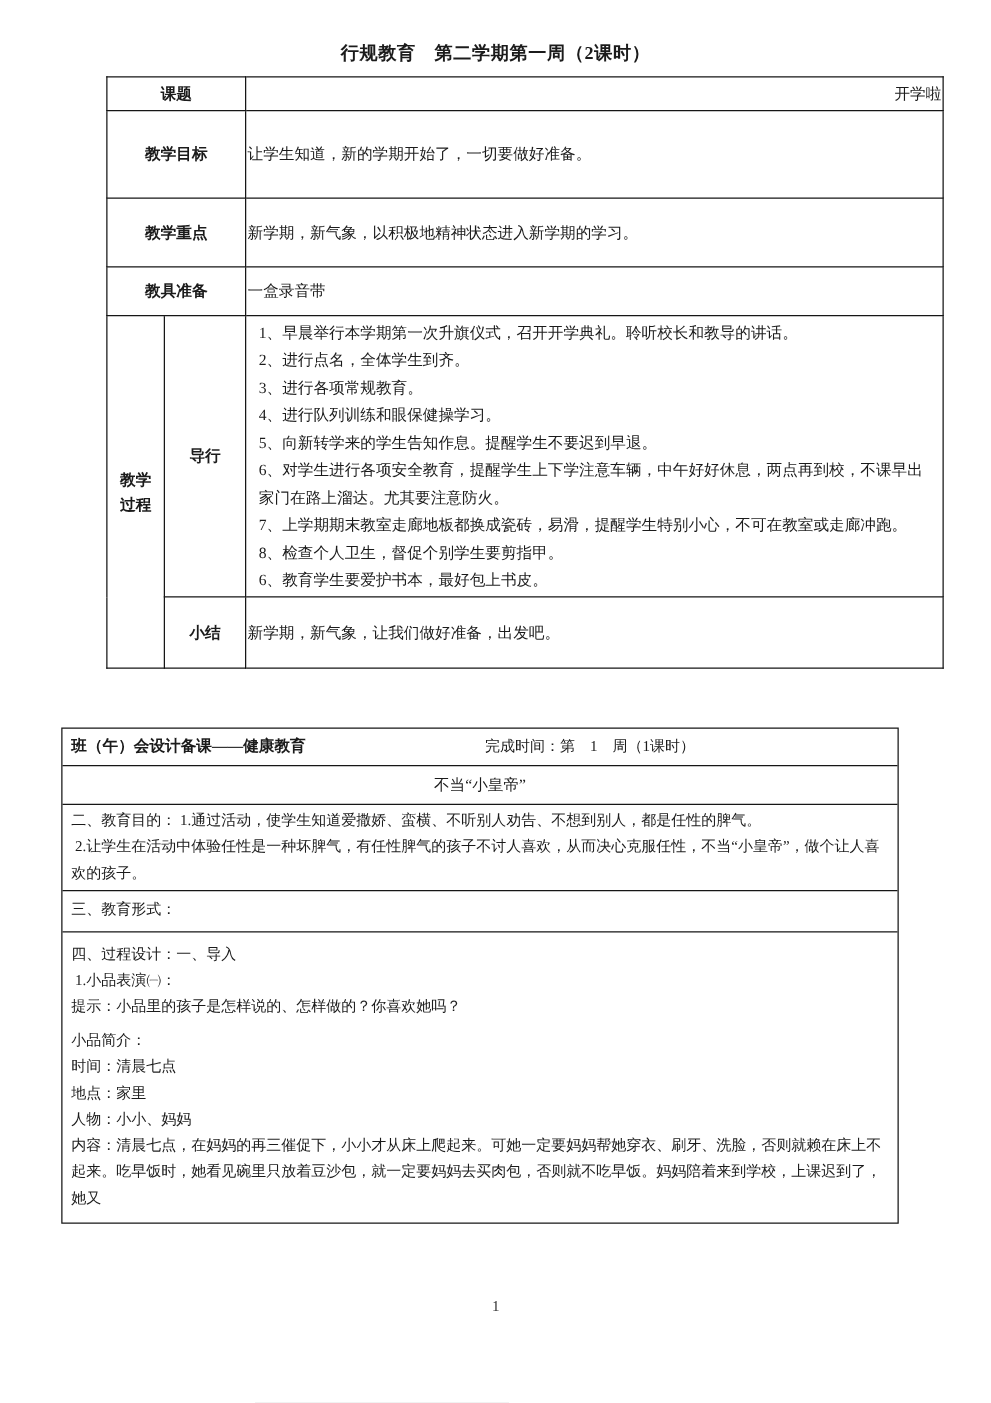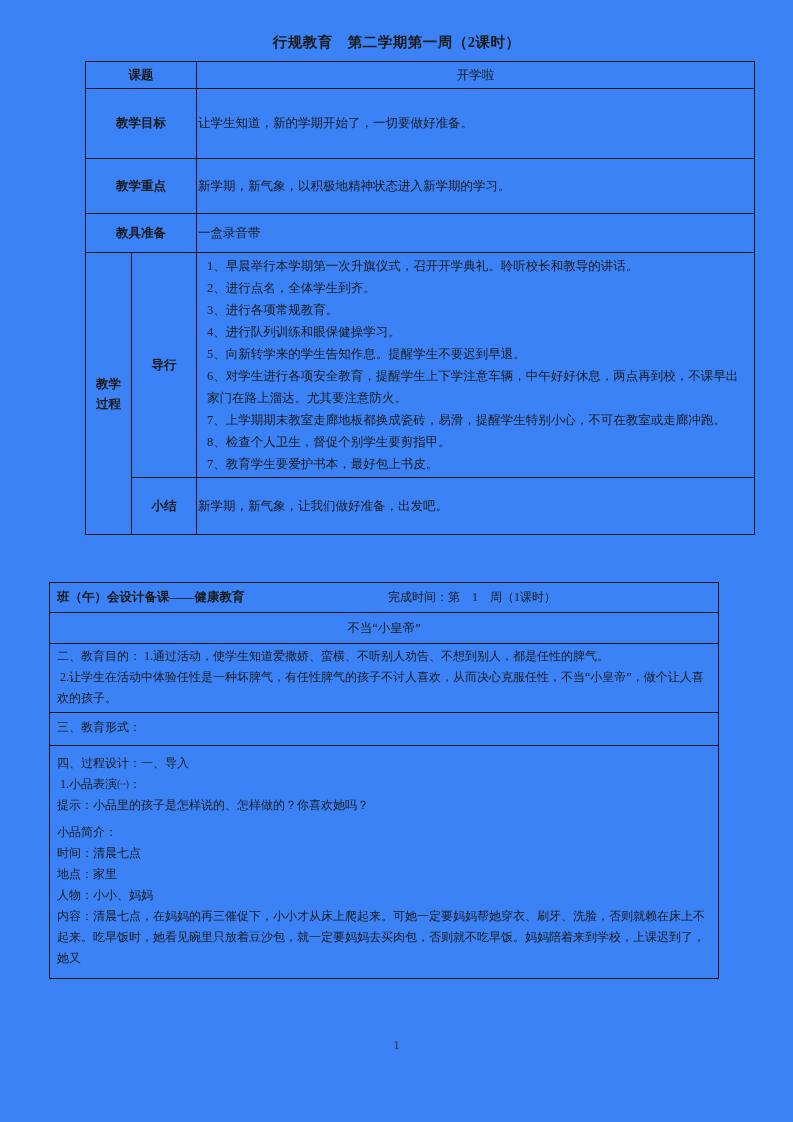--- a/index.html
+++ b/index.html
@@ -1,20 +1,20 @@
 <!DOCTYPE html>
 <html><head>
 <meta charset="utf-8">
 <style>
   html,body { margin:0; padding:0; background:#e8e8e8; }
   .page {
     position:relative;
     width:793px; height:1122px;
     margin:0 auto;
-    background:#3b82f6;
+    background:#ffffff;
     font-family:"Liberation Serif","DejaVu Serif",serif;
     color:#1b1b1b;
   }
   .doc-title {
     position:absolute; top:33px; left:0; width:100%;
     text-align:center; font-weight:bold; font-size:14.5px;
     letter-spacing:0.5px;
   }
 
   
@@ -23,21 +23,21 @@
     border-collapse:collapse; table-layout:fixed;margin-left:36px;
   }
   .t1 td {
     border:1.5px solid #161616;
     font-size:12.5px;
     vertical-align:middle;
     overflow:hidden;
   }
   .lbl { font-weight:bold; text-align:center; }
   .lbl div { line-height:20px; }
-  .cell-center { text-align:center; }
+  .cell-center { text-align:right; }
   .cell-pad { padding-right:8px; }
   .guide-cell { padding:2px 8px 2px 10px; vertical-align:middle; }
   .guide-cell p { margin:0; line-height:22px; white-space:pre-wrap; }
 
   
   .t2 {
     position:absolute; left:49px; top:582px; width:670px;
     border:1.5px solid #161616;
     font-size:12px;
     box-sizing:border-box;
@@ -98,21 +98,21 @@
       <td class="lbl">导行</td>
       <td class="guide-cell">
         <p>1、早晨举行本学期第一次升旗仪式，召开开学典礼。聆听校长和教导的讲话。</p>
         <p>2、进行点名，全体学生到齐。</p>
         <p>3、进行各项常规教育。</p>
         <p>4、进行队列训练和眼保健操学习。</p>
         <p>5、向新转学来的学生告知作息。提醒学生不要迟到早退。</p>
         <p>6、对学生进行各项安全教育，提醒学生上下学注意车辆，中午好好休息，两点再到校，不课早出家门在路上溜达。尤其要注意防火。</p>
         <p>7、上学期期末教室走廊地板都换成瓷砖，易滑，提醒学生特别小心，不可在教室或走廊冲跑。</p>
         <p>8、检查个人卫生，督促个别学生要剪指甲。</p>
-        <p>7、教育学生要爱护书本，最好包上书皮。</p>
+        <p>6、教育学生要爱护书本，最好包上书皮。</p>
       </td>
     </tr>
     <tr style="height:57px">
       <td class="lbl">小结</td>
       <td class="cell-pad">新学期，新气象，让我们做好准备，出发吧。</td>
     </tr>
   </tbody>
     </table>
 
   <div class="t2">

